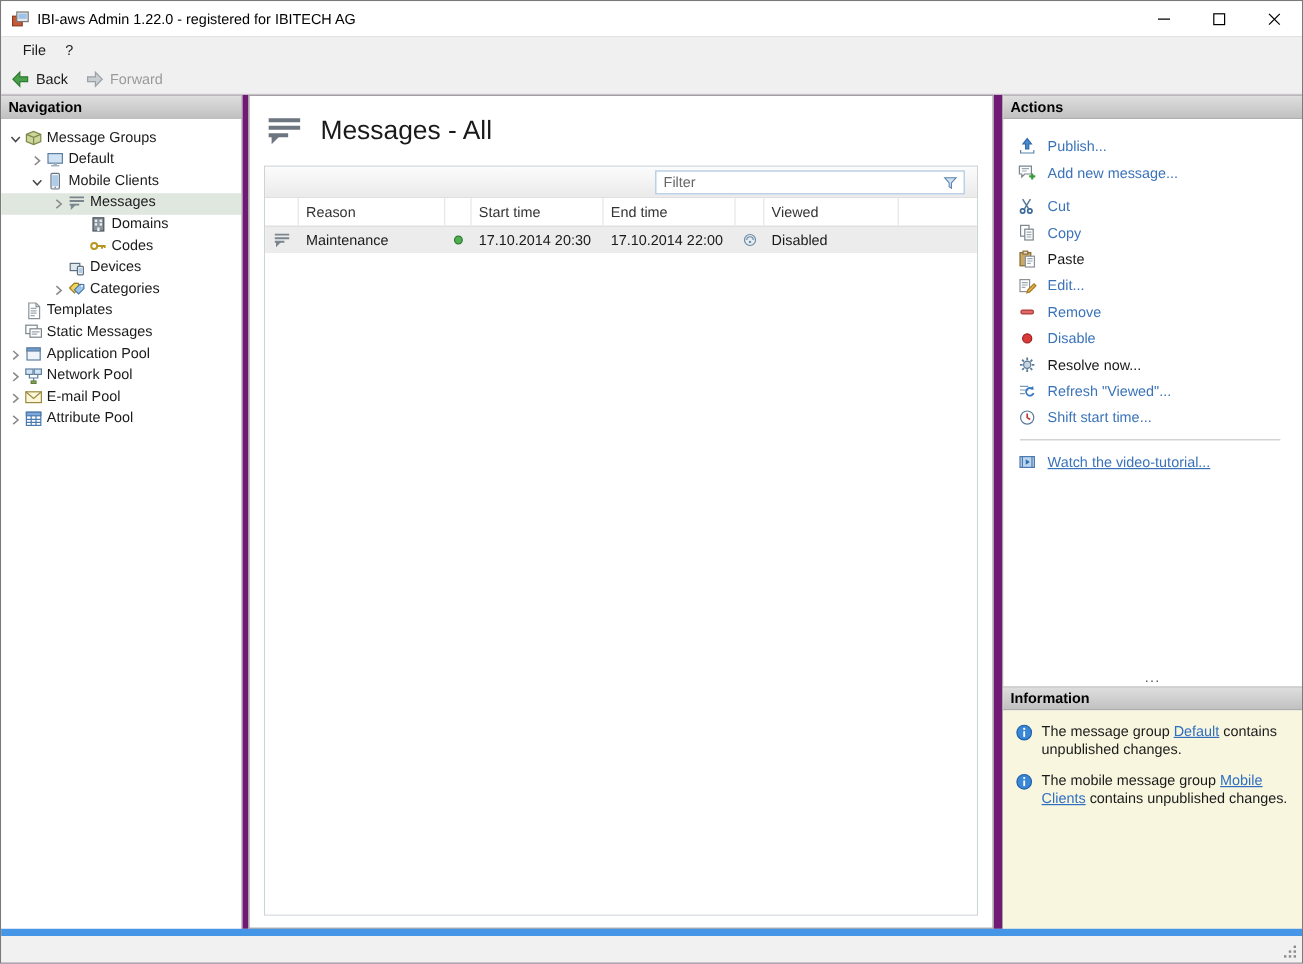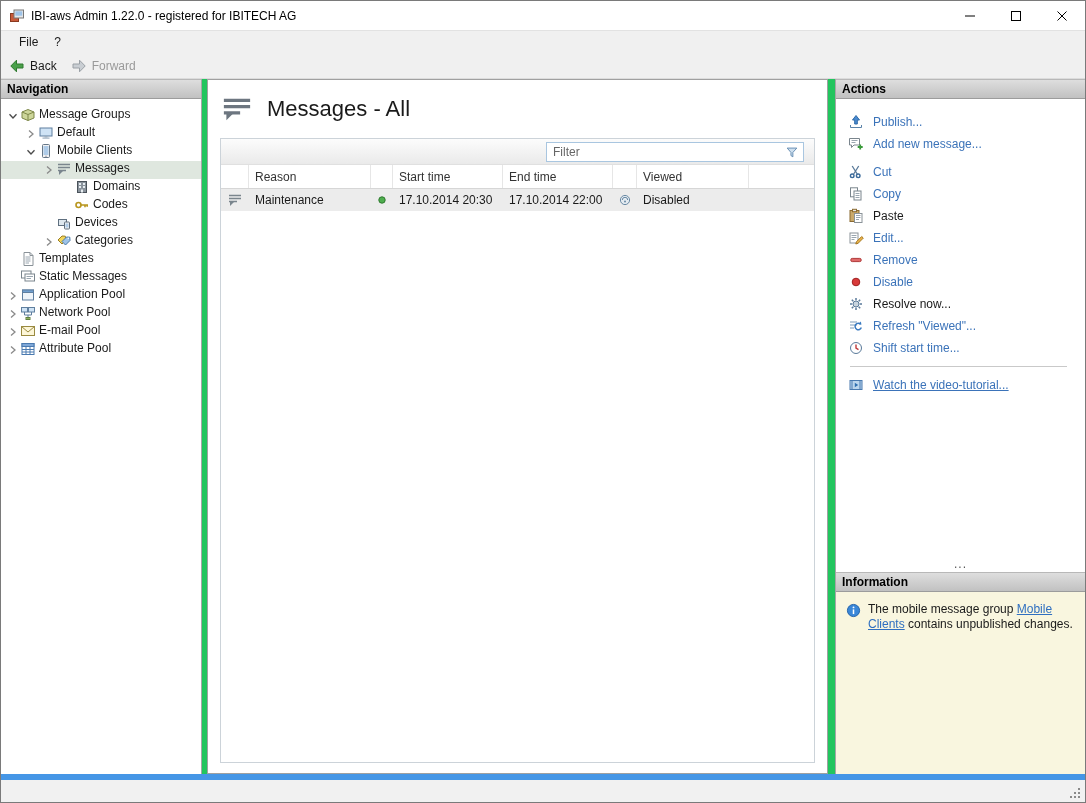--- a/index.html
+++ b/index.html
@@ -16,21 +16,21 @@
 
   
   .menubar { height:22px; background:#f0f0f0; display:flex; align-items:center; padding-left:10px; gap:0; flex:0 0 auto; }
   .menu-item { padding:2px 8px; }
   .toolbar { height:26px; background:#f0f0f0; display:flex; align-items:center; padding-left:4px; gap:2px; border-bottom:1px solid #dcdcdc; flex:0 0 auto; }
   .tool-btn { display:flex; align-items:center; gap:5px; padding:2px 8px 2px 4px; }
   .tool-btn .icon svg { width:16px; height:16px; display:block; }
   .tool-btn.disabled .tool-label { color:#9a9a9a; }
 
   
-  .content { flex:1 1 auto; display:flex; min-height:0; background:#22c55e; }
+  .content { flex:1 1 auto; display:flex; min-height:0; background:#701a75; }
   .panel-header { height:20px; flex:0 0 20px; background:linear-gradient(#dedede,#c1c1c1); border-bottom:1px solid #9c9c9c; border-top:1px solid #b8b8b8; font-weight:bold; display:flex; align-items:center; padding:0 6px; color:#000; }
 
   .nav-panel { width:201px; flex:0 0 201px; background:#fff; border-right:1px solid #a6a6a6; display:flex; flex-direction:column; }
   .tree { flex:1; background:#fff; padding-top:8px; overflow:hidden; }
   .tree-row { display:flex; height:18px; white-space:nowrap; }
   .tree-row.selected { background:#dfe7df; }
   .expander { width:15px; flex:0 0 15px; display:flex; align-items:center; justify-content:center; }
   .expander svg { width:10px; height:10px; display:block; }
   .icon { display:inline-flex; }
   .icon svg { width:16px; height:16px; display:block; }
@@ -526,20 +526,30 @@
       <div class="panel-header">Information</div>
       <div class="info-body">
           <div class="info-item">
             <span class="icon">
               <svg viewBox="0 0 16 16">
                 <circle cx="8" cy="8" r="6.5" fill="#3a87d8" stroke="#1f5fa8"></circle>
                 <rect x="7.2" y="6.8" width="1.6" height="5" fill="#fff"></rect>
                 <circle cx="8" cy="4.7" r="1" fill="#fff"></circle>
               </svg>
             </span>
+            <span class="info-text">The message group <a class="info-link">Default</a> contains unpublished changes.</span>
+          </div>
+          <div class="info-item">
+            <span class="icon">
+              <svg viewBox="0 0 16 16">
+                <circle cx="8" cy="8" r="6.5" fill="#3a87d8" stroke="#1f5fa8"></circle>
+                <rect x="7.2" y="6.8" width="1.6" height="5" fill="#fff"></rect>
+                <circle cx="8" cy="4.7" r="1" fill="#fff"></circle>
+              </svg>
+            </span>
             <span class="info-text">The mobile message group <a class="info-link">Mobile Clients</a> contains unpublished changes.</span>
           </div>
         </div>
     </div>
 
   </div>
 
   <div class="accent-strip"></div>
 
   <div class="statusbar">

